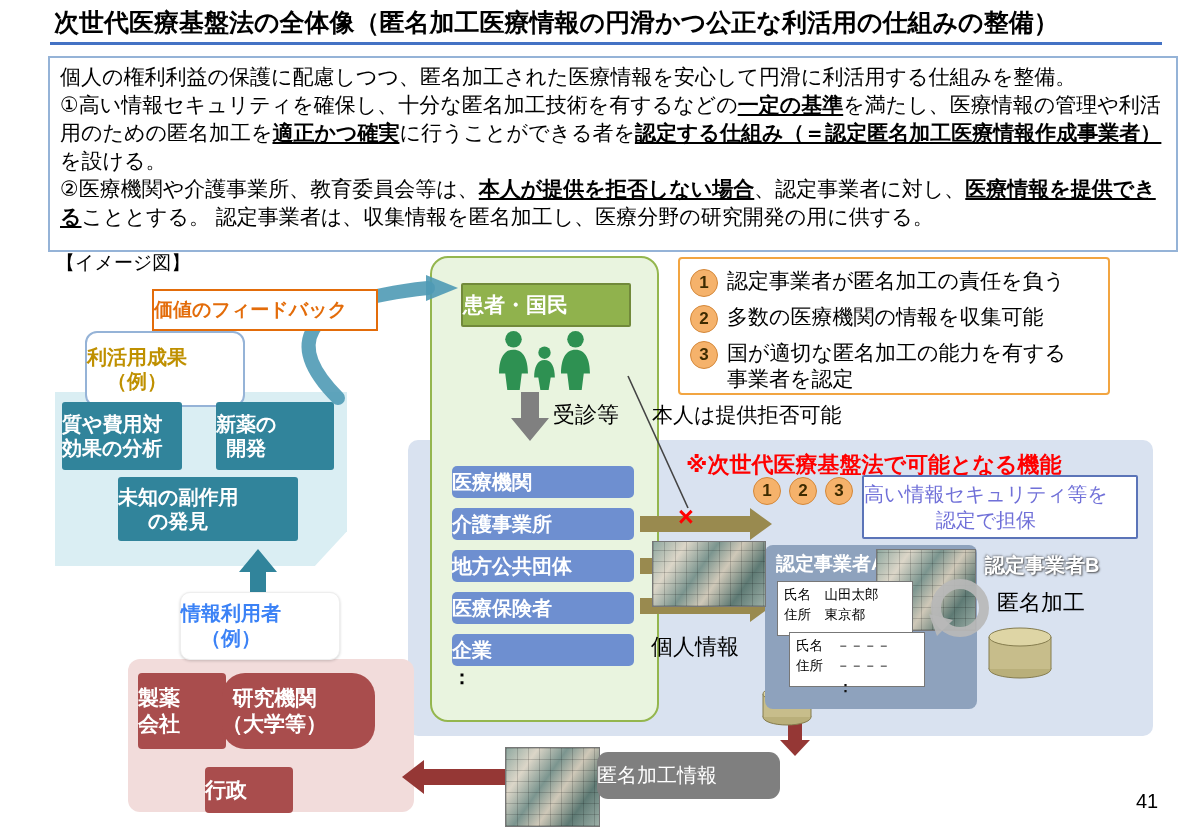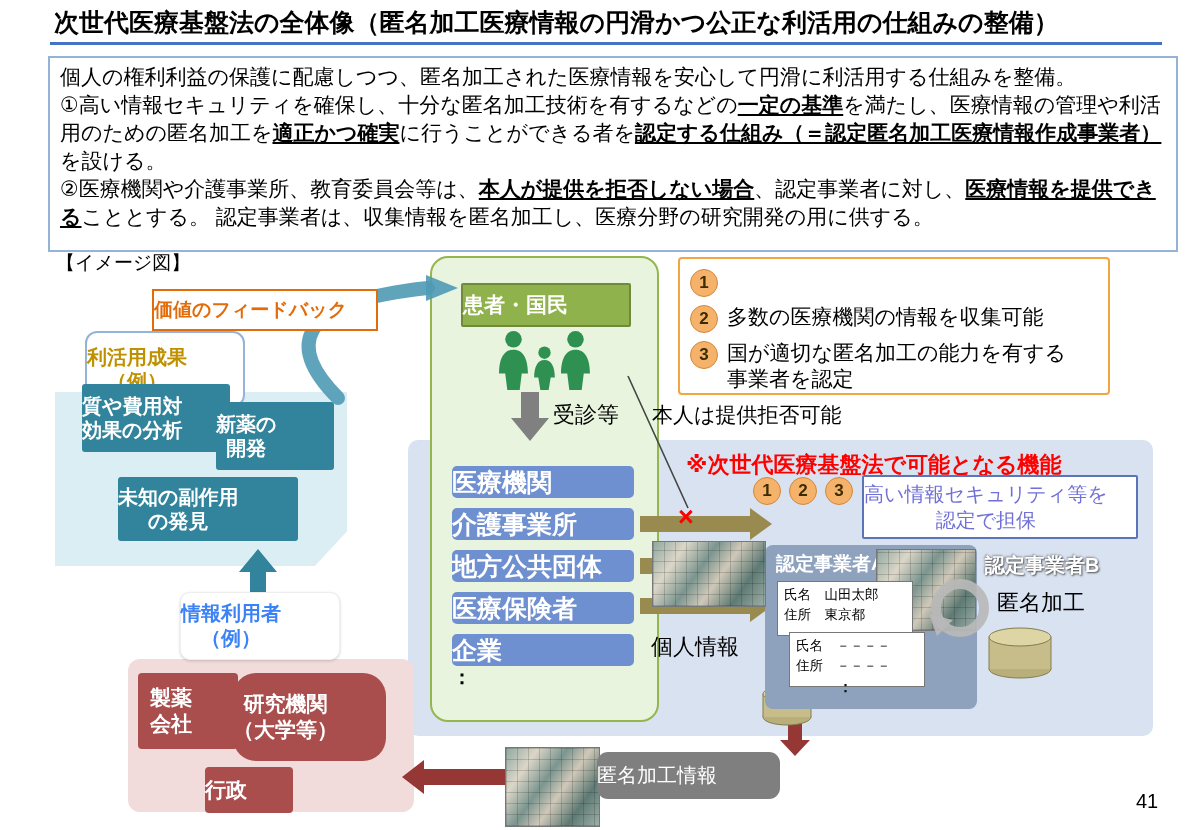--- a/index.html
+++ b/index.html
@@ -9,21 +9,21 @@
   .panel{position:absolute;z-index:1;}
   .box-c{position:absolute;z-index:3;display:flex;align-items:center;justify-content:flex-start;text-align:center;}
   .pre{white-space:pre-line;}
   #title{position:absolute;left:50px;top:6px;width:1106px;z-index:3;padding:2px 2px 5px 4px;
          border-bottom:3px solid #4472c4;font-size:25px;font-weight:bold;line-height:1.15;}
   #summary{position:absolute;left:48px;top:56px;width:1106px;height:182px;z-index:3;
            border:2px solid #95b3d7;padding:5px 10px;font-size:21px;line-height:1.33;white-space:pre-wrap;}
   #summary .rich-bold{font-weight:bold;text-decoration:underline;}
   .teal-box{background:#31849b;color:#fff;font-weight:bold;font-size:20px;line-height:1.2;border-radius:3px;}
   .red-box{background:#a94d4d;color:#fff;font-weight:bold;font-size:21px;line-height:1.25;border-radius:4px;}
-  .blue-box{background:#6e8fd0;color:#fff;font-weight:bold;font-size:25px;border-radius:5px;}
+  .blue-box{background:#6e8fd0;color:#fff;font-weight:bold;font-size:20px;border-radius:5px;}
   .pnum{flex:0 0 auto;width:26px;height:26px;border-radius:50%;background:#f5b26b;border:1px solid #d4883a;
         color:#3d2b00;font-size:17px;font-weight:bold;display:flex;align-items:center;justify-content:center;margin-top:2px;}
   .badge{position:absolute;z-index:3;width:26px;height:26px;border-radius:50%;background:#f5b26b;border:1px solid #d4883a;
         color:#3d2b00;font-size:17px;font-weight:bold;display:flex;align-items:center;justify-content:center;}
   .point{display:flex;align-items:flex-start;gap:9px;font-size:21px;}
   .ptext{white-space:pre-line;line-height:1.26;padding-top:1px;}
   .mosaic{position:absolute;z-index:3;border:1px solid #777;
     background-image:
       repeating-linear-gradient(0deg, rgba(0,0,0,.16) 0 1px, rgba(255,255,255,0) 1px 11px),
       repeating-linear-gradient(90deg, rgba(0,0,0,.16) 0 1px, rgba(255,255,255,0) 1px 11px),
@@ -77,43 +77,43 @@
 
 <div class="box-c" style="left:152px;top:289px;width:222px;height:38px;background:#fff;border:2px solid #e36c0a;color:#e36c0a;font-size:19px;font-weight:bold;">
   <span class="pre">価値のフィードバック</span>
 </div>
 
 <div class="box-c" style="left:85px;top:331px;width:156px;height:72px;background:#fff;border:2px solid #95b3d7;border-radius:12px;color:#bf9000;font-weight:bold;font-size:20px;line-height:1.2;">
   <span class="pre">利活用成果
 （例）</span>
 </div>
 
-<div class="box-c teal-box" style="left:62px;top:384px;width:148px;height:68px;margin-left:20px;">
+<div class="box-c teal-box" style="left:62px;top:402px;width:120px;height:68px;">
   <span class="pre">質や費用対
 効果の分析</span>
 </div>
 <div class="box-c teal-box" style="left:216px;top:402px;width:118px;height:68px;">
   <span class="pre">新薬の
 開発</span>
 </div>
 <div class="box-c teal-box" style="left:118px;top:477px;width:180px;height:64px;">
   <span class="pre">未知の副作用
 の発見</span>
 </div>
 
 <div class="box-c" style="left:180px;top:592px;width:158px;height:66px;background:#fff;border:1px solid #eee;border-radius:10px;color:#3b82f6;font-weight:bold;font-size:20px;line-height:1.25;box-shadow:0 1px 3px rgba(0,0,0,.18);">
   <span class="pre">情報利用者
 （例）</span>
 </div>
 
-<div class="box-c red-box" style="left:138px;top:673px;width:88px;height:76px;padding-left:12px;">
+<div class="box-c red-box" style="left:138px;top:673px;width:88px;height:76px;">
   <span class="pre">製薬
 会社</span>
 </div>
-<div class="box-c red-box" style="left:233px;top:673px;width:153px;height:88px;border-radius:23px;">
+<div class="box-c red-box" style="left:222px;top:673px;width:153px;height:76px;border-radius:23px;">
   <span class="pre">研究機関
 （大学等）</span>
 </div>
 <div class="box-c red-box" style="left:205px;top:767px;width:88px;height:46px;">
   <span class="pre">行政</span>
 </div>
 
 <div class="box-c" style="left:461px;top:283px;width:166px;height:40px;background:#90b24d;border:2px solid #71893a;color:#fff;font-weight:bold;font-size:21px;border-radius:2px;">
   <span>患者・国民</span>
 </div>
@@ -148,20 +148,21 @@
 <div class="box-c blue-box" style="left:452px;top:634px;width:182px;height:32px;">
   <span>企業</span>
 </div>
 <div class="box-c" style="left:452px;top:664px;width:182px;height:26px;font-size:20px;font-weight:bold;">
   <span>：</span>
 </div>
 
 <div class="abs" style="left:678px;top:257px;width:432px;height:138px;background:#fff;border:2.5px solid #f2a541;border-radius:4px;padding:8px 10px;display:flex;flex-direction:column;gap:6px;box-sizing:border-box;">
   <div class="point">
     <span class="pnum">1</span>
+    <span class="ptext">認定事業者が匿名加工の責任を負う</span>
   </div>
   <div class="point">
     <span class="pnum">2</span>
     <span class="ptext">多数の医療機関の情報を収集可能</span>
   </div>
   <div class="point">
     <span class="pnum">3</span>
     <span class="ptext">国が適切な匿名加工の能力を有する
 事業者を認定</span>
   </div>

